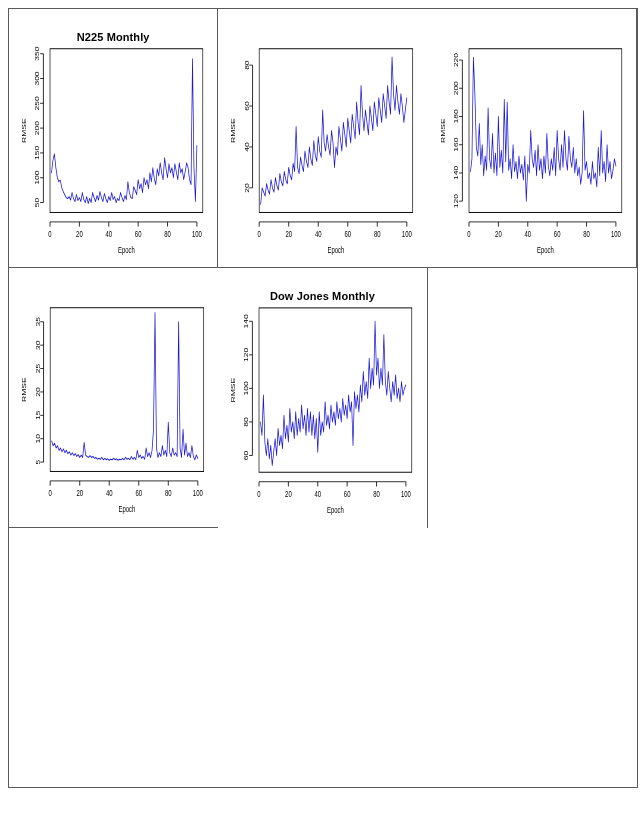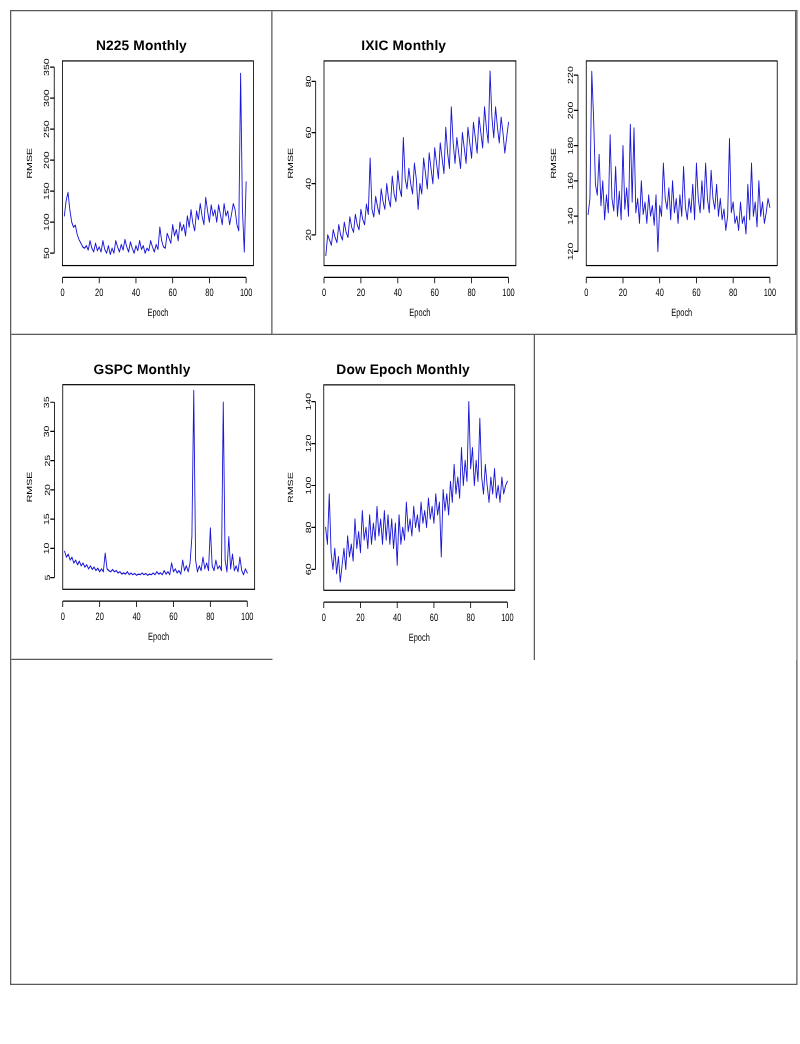--- a/index.html
+++ b/index.html
@@ -130,21 +130,20 @@
           <line x1="52" y1="73.45454545454544" x2="47" y2="73.45454545454544" class="tick"></line>
           <text x="43" y="73.45454545454544" text-anchor="middle" dominant-baseline="central" class="tick-label" transform="rotate(-90,43,73.45454545454544)">300</text>
           <line x1="52" y1="47.24242424242425" x2="47" y2="47.24242424242425" class="tick"></line>
           <text x="43" y="47.24242424242425" text-anchor="middle" dominant-baseline="central" class="tick-label" transform="rotate(-90,43,47.24242424242425)">350</text>
           <text x="22" y="128.5" text-anchor="middle" dominant-baseline="central" class="axis-title" transform="rotate(-90,22,128.5)">RMSE</text>
           <path d="M64.22,173.06 L66.44,159.95 L68.66,153.14 L70.88,167.82 L73.11,178.30 L75.33,182.50 L77.55,180.92 L79.77,188.79 L81.99,192.98 L84.21,196.13 L86.43,199.27 L88.65,200.32 L90.88,198.22 L93.10,201.89 L95.32,194.03 L97.54,200.32 L99.76,203.47 L101.98,196.13 L104.20,202.42 L106.42,199.27 L108.64,203.47 L110.87,194.03 L113.09,201.37 L115.31,204.52 L117.53,198.22 L119.75,205.56 L121.97,200.32 L124.19,204.52 L126.41,194.03 L128.63,199.27 L130.86,203.47 L133.08,197.18 L135.30,201.89 L137.52,192.98 L139.74,199.27 L141.96,203.47 L144.18,195.08 L146.40,200.32 L148.63,204.52 L150.85,198.22 L153.07,202.42 L155.29,194.03 L157.51,201.37 L159.73,198.22 L161.95,204.52 L164.17,200.32 L166.39,202.42 L168.62,194.03 L170.84,199.27 L173.06,203.47 L175.28,197.18 L177.50,201.37 L179.72,182.50 L181.94,194.03 L184.16,199.27 L186.38,200.32 L188.61,187.74 L190.83,191.93 L193.05,196.13 L195.27,180.40 L197.49,189.84 L199.71,184.59 L201.93,194.03 L204.15,178.30 L206.38,185.64 L208.60,180.40 L210.82,189.84 L213.04,173.06 L215.26,182.50 L217.48,167.82 L219.70,179.35 L221.92,185.64 L224.14,168.87 L226.37,176.21 L228.59,162.58 L230.81,173.06 L233.03,180.40 L235.25,157.33 L237.47,168.87 L239.69,178.30 L241.91,163.62 L244.13,173.06 L246.36,167.82 L248.58,178.30 L250.80,163.62 L253.02,172.01 L255.24,180.40 L257.46,162.58 L259.68,173.06 L261.90,168.87 L264.13,180.40 L266.35,172.01 L268.57,162.58 L270.79,167.82 L273.01,180.40 L275.23,185.64 L277.45,52.48 L279.67,167.82 L281.89,203.47 L284.12,144.23" class="series-line"></path>
         </svg>
     </div>
 
     <div class="cell col2 row1">
-      <div class="panel-title">IXIC Monthly</div>
       <svg class="plot-svg" viewBox="0 0 315 273" preserveAspectRatio="none">
           <rect x="62" y="42" width="231" height="173" class="plot-box"></rect>
           <line x1="62" y1="225" x2="284.11538461538464" y2="225" class="axis-line"></line>
           <line x1="62" y1="225" x2="62" y2="230" class="tick"></line>
           <text x="62" y="241" text-anchor="middle" class="tick-label">0</text>
           <line x1="106.42307692307693" y1="225" x2="106.42307692307693" y2="230" class="tick"></line>
           <text x="106.42307692307693" y="241" text-anchor="middle" class="tick-label">20</text>
           <line x1="150.84615384615387" y1="225" x2="150.84615384615387" y2="230" class="tick"></line>
           <text x="150.84615384615387" y="241" text-anchor="middle" class="tick-label">40</text>
           <line x1="195.26923076923075" y1="225" x2="195.26923076923075" y2="230" class="tick"></line>
@@ -197,21 +196,20 @@
           <line x1="52" y1="83.75862068965517" x2="47" y2="83.75862068965517" class="tick"></line>
           <text x="43" y="83.75862068965517" text-anchor="middle" dominant-baseline="central" class="tick-label" transform="rotate(-90,43,83.75862068965517)">200</text>
           <line x1="52" y1="53.93103448275863" x2="47" y2="53.93103448275863" class="tick"></line>
           <text x="43" y="53.93103448275863" text-anchor="middle" dominant-baseline="central" class="tick-label" transform="rotate(-90,43,53.93103448275863)">220</text>
           <text x="22" y="128.5" text-anchor="middle" dominant-baseline="central" class="axis-title" transform="rotate(-90,22,128.5)">RMSE</text>
           <path d="M64.22,171.75 L66.44,158.33 L68.66,50.95 L70.88,89.72 L73.11,146.40 L75.33,155.34 L77.55,121.04 L79.77,164.29 L81.99,143.41 L84.21,176.22 L86.43,155.34 L88.65,170.26 L90.88,104.64 L93.10,158.33 L95.32,168.77 L97.54,131.48 L99.76,173.24 L101.98,152.36 L104.20,176.22 L106.42,113.59 L108.64,167.28 L110.87,149.38 L113.09,173.24 L115.31,95.69 L117.53,161.31 L119.75,98.67 L121.97,170.26 L124.19,158.33 L126.41,179.21 L128.63,143.41 L130.86,171.75 L133.08,161.31 L135.30,179.21 L137.52,155.34 L139.74,173.24 L141.96,164.29 L144.18,180.70 L146.40,155.34 L148.63,203.07 L150.85,164.29 L153.07,173.24 L155.29,128.50 L157.51,158.33 L159.73,167.28 L161.95,149.38 L164.17,176.22 L166.39,143.41 L168.62,170.26 L170.84,158.33 L173.06,179.21 L175.28,155.34 L177.50,173.24 L179.72,131.48 L181.94,165.78 L184.16,176.22 L186.38,158.33 L188.61,170.26 L190.83,146.40 L193.05,176.22 L195.27,128.50 L197.49,158.33 L199.71,170.26 L201.93,143.41 L204.15,167.28 L206.38,128.50 L208.60,158.33 L210.82,170.26 L213.04,134.47 L215.26,158.33 L217.48,167.28 L219.70,146.40 L221.92,173.24 L224.14,158.33 L226.37,176.22 L228.59,167.28 L230.81,185.17 L233.03,173.24 L235.25,107.62 L237.47,170.26 L239.69,161.31 L241.91,179.21 L244.13,173.24 L246.36,185.17 L248.58,161.31 L250.80,179.21 L253.02,173.24 L255.24,188.16 L257.46,146.40 L259.68,176.22 L261.90,128.50 L264.13,173.24 L266.35,161.31 L268.57,182.19 L270.79,143.41 L273.01,173.24 L275.23,161.31 L277.45,179.21 L279.67,170.26 L281.89,158.33 L284.12,165.78" class="series-line"></path>
         </svg>
     </div>
 
     <div class="cell col2 row2">
-      <div class="panel-title">GSPC Monthly</div>
       <svg class="plot-svg" viewBox="0 0 315 273" preserveAspectRatio="none">
           <rect x="62" y="42" width="231" height="173" class="plot-box"></rect>
           <line x1="62" y1="225" x2="284.11538461538464" y2="225" class="axis-line"></line>
           <line x1="62" y1="225" x2="62" y2="230" class="tick"></line>
           <text x="62" y="241" text-anchor="middle" class="tick-label">0</text>
           <line x1="106.42307692307693" y1="225" x2="106.42307692307693" y2="230" class="tick"></line>
           <text x="106.42307692307693" y="241" text-anchor="middle" class="tick-label">20</text>
           <line x1="150.84615384615387" y1="225" x2="150.84615384615387" y2="230" class="tick"></line>
           <text x="150.84615384615387" y="241" text-anchor="middle" class="tick-label">40</text>
           <line x1="195.26923076923075" y1="225" x2="195.26923076923075" y2="230" class="tick"></line>
@@ -235,21 +233,21 @@
           <line x1="52" y1="81.54285714285714" x2="47" y2="81.54285714285714" class="tick"></line>
           <text x="43" y="81.54285714285714" text-anchor="middle" dominant-baseline="central" class="tick-label" transform="rotate(-90,43,81.54285714285714)">30</text>
           <line x1="52" y1="56.82857142857142" x2="47" y2="56.82857142857142" class="tick"></line>
           <text x="43" y="56.82857142857142" text-anchor="middle" dominant-baseline="central" class="tick-label" transform="rotate(-90,43,56.82857142857142)">35</text>
           <text x="22" y="128.5" text-anchor="middle" dominant-baseline="central" class="axis-title" transform="rotate(-90,22,128.5)">RMSE</text>
           <path d="M64.22,182.87 L66.44,187.81 L68.66,185.34 L70.88,190.29 L73.11,187.81 L75.33,192.76 L77.55,190.29 L79.77,194.24 L81.99,191.27 L84.21,195.23 L86.43,192.76 L88.65,196.22 L90.88,194.24 L93.10,197.70 L95.32,195.23 L97.54,198.19 L99.76,196.22 L101.98,199.18 L104.20,197.21 L106.42,200.17 L108.64,197.70 L110.87,200.17 L113.09,184.35 L115.31,197.70 L117.53,199.18 L119.75,200.17 L121.97,198.19 L124.19,200.17 L126.41,199.18 L128.63,201.16 L130.86,200.17 L133.08,202.15 L135.30,201.16 L137.52,202.15 L139.74,200.17 L141.96,202.64 L144.18,201.16 L146.40,202.64 L148.63,201.65 L150.85,203.14 L153.07,202.15 L155.29,202.64 L157.51,201.16 L159.73,202.64 L161.95,201.65 L164.17,203.14 L166.39,202.15 L168.62,202.64 L170.84,201.16 L173.06,202.64 L175.28,200.17 L177.50,202.15 L179.72,201.16 L181.94,202.64 L184.16,199.18 L186.38,202.15 L188.61,200.17 L190.83,202.64 L193.05,192.76 L195.27,200.17 L197.49,197.70 L199.71,201.16 L201.93,199.18 L204.15,202.15 L206.38,190.29 L208.60,199.18 L210.82,195.23 L213.04,200.17 L215.26,192.76 L217.48,170.51 L219.70,46.94 L221.92,190.29 L224.14,200.17 L226.37,195.23 L228.59,199.18 L230.81,187.81 L233.03,197.70 L235.25,192.76 L237.47,199.18 L239.69,163.10 L241.91,195.23 L244.13,199.18 L246.36,190.29 L248.58,197.70 L250.80,195.23 L253.02,199.18 L255.24,56.83 L257.46,190.29 L259.68,200.17 L261.90,170.51 L264.13,197.70 L266.35,185.34 L268.57,199.18 L270.79,195.23 L273.01,200.17 L275.23,187.81 L277.45,199.18 L279.67,202.64 L281.89,197.70 L284.12,201.16" class="series-line"></path>
         </svg>
     </div>
 
     <div class="cell col1 row3">
-      <div class="panel-title">Dow Epoch Monthly</div>
+      <div class="panel-title">Dow Jones Monthly</div>
       <svg class="plot-svg" viewBox="0 0 315 273" preserveAspectRatio="none">
           <rect x="62" y="42" width="231" height="173" class="plot-box"></rect>
           <line x1="62" y1="225" x2="284.11538461538464" y2="225" class="axis-line"></line>
           <line x1="62" y1="225" x2="62" y2="230" class="tick"></line>
           <text x="62" y="241" text-anchor="middle" class="tick-label">0</text>
           <line x1="106.42307692307693" y1="225" x2="106.42307692307693" y2="230" class="tick"></line>
           <text x="106.42307692307693" y="241" text-anchor="middle" class="tick-label">20</text>
           <line x1="150.84615384615387" y1="225" x2="150.84615384615387" y2="230" class="tick"></line>
           <text x="150.84615384615387" y="241" text-anchor="middle" class="tick-label">40</text>
           <line x1="195.26923076923075" y1="225" x2="195.26923076923075" y2="230" class="tick"></line>

